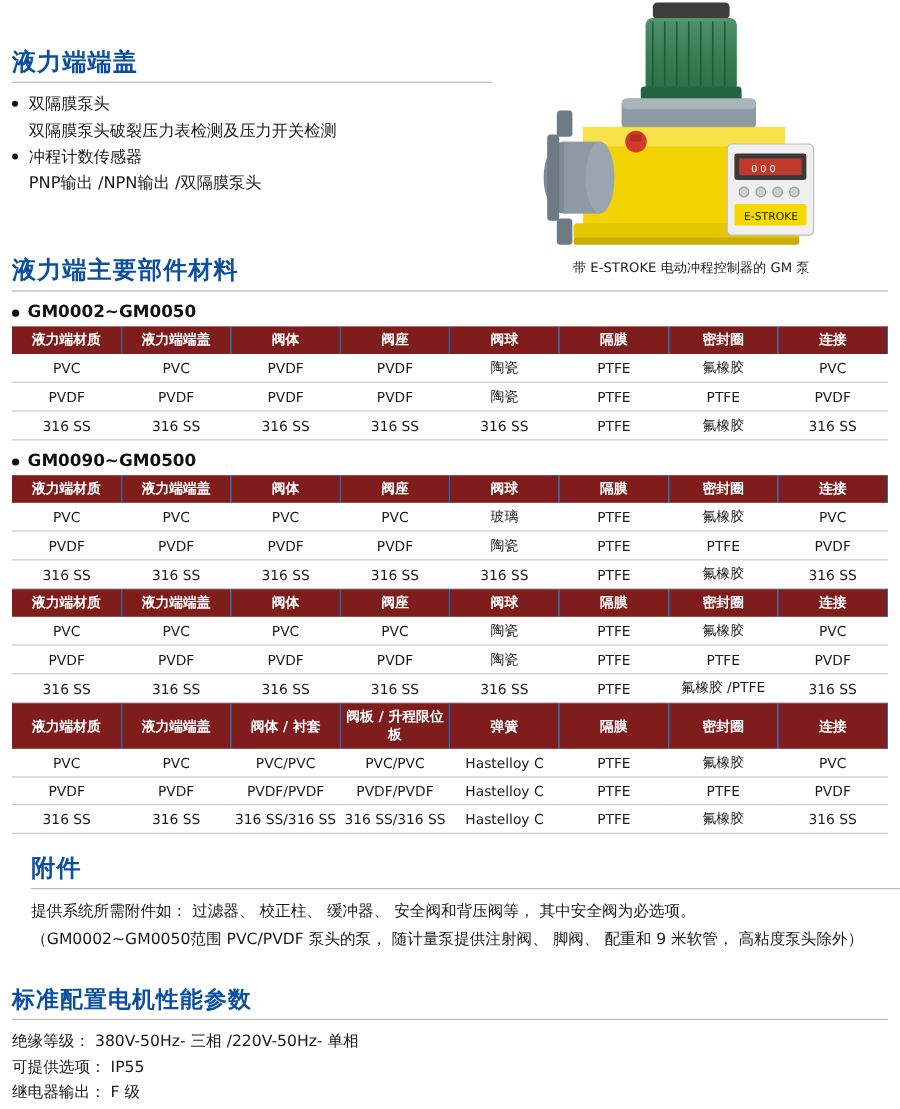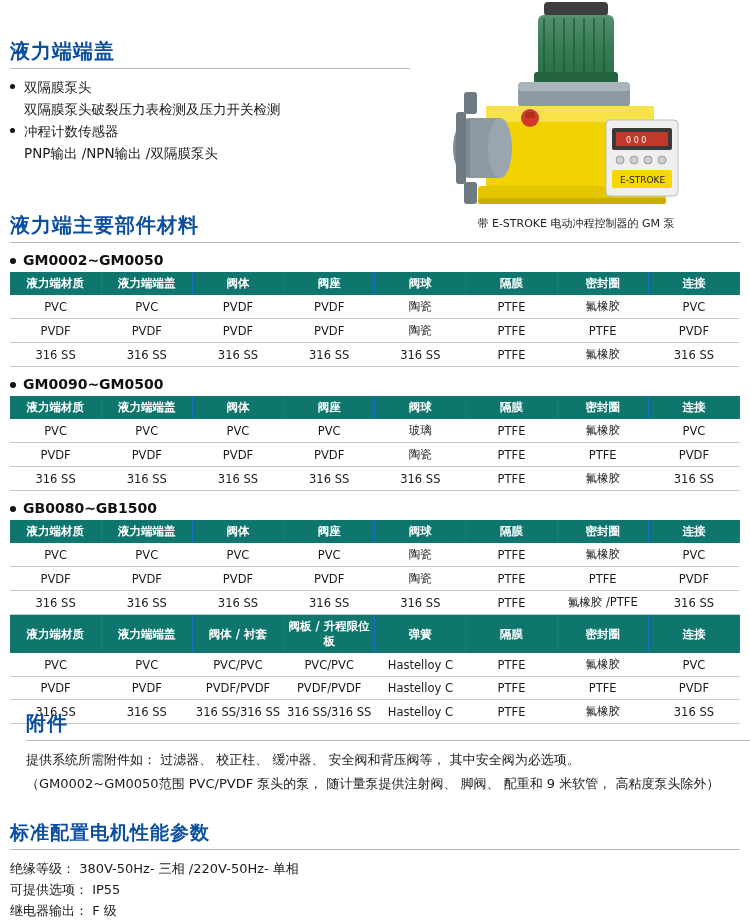--- a/index.html
+++ b/index.html
@@ -110,21 +110,21 @@
     background: #111;
     border-radius: 50%;
   }
   table.mat {
     width: 730px;
     border-collapse: collapse;
     font-size: 11.5px;
     table-layout: fixed;
   }
   table.mat thead th {
-    background: #0f766e;
+    background: #7f1d1d;
     color: #ffffff;
     font-weight: bold;
     padding: 4px 2px;
     text-align: center;
     border-right: 1px solid #1a6fc4;
     font-size: 11.5px;
     height: 20px;
   }
   table.mat tbody td {
     text-align: center;
@@ -350,24 +350,20 @@
           <td>316 SS</td>
           <td>316 SS</td>
           <td>316 SS</td>
           <td>PTFE</td>
           <td>氟橡胶</td>
           <td>316 SS</td>
         </tr>
       </tbody>
     </table>
 
-    <div class="group-title">
-      <span class="dot"></span>
-      <span>GB0080~GB1500</span>
-    </div>
     <table class="mat">
       <thead>
           <tr>
         <th>液力端材质</th>
         <th>液力端端盖</th>
         <th>阀体</th>
         <th>阀座</th>
         <th>阀球</th>
         <th>隔膜</th>
         <th>密封圈</th>

